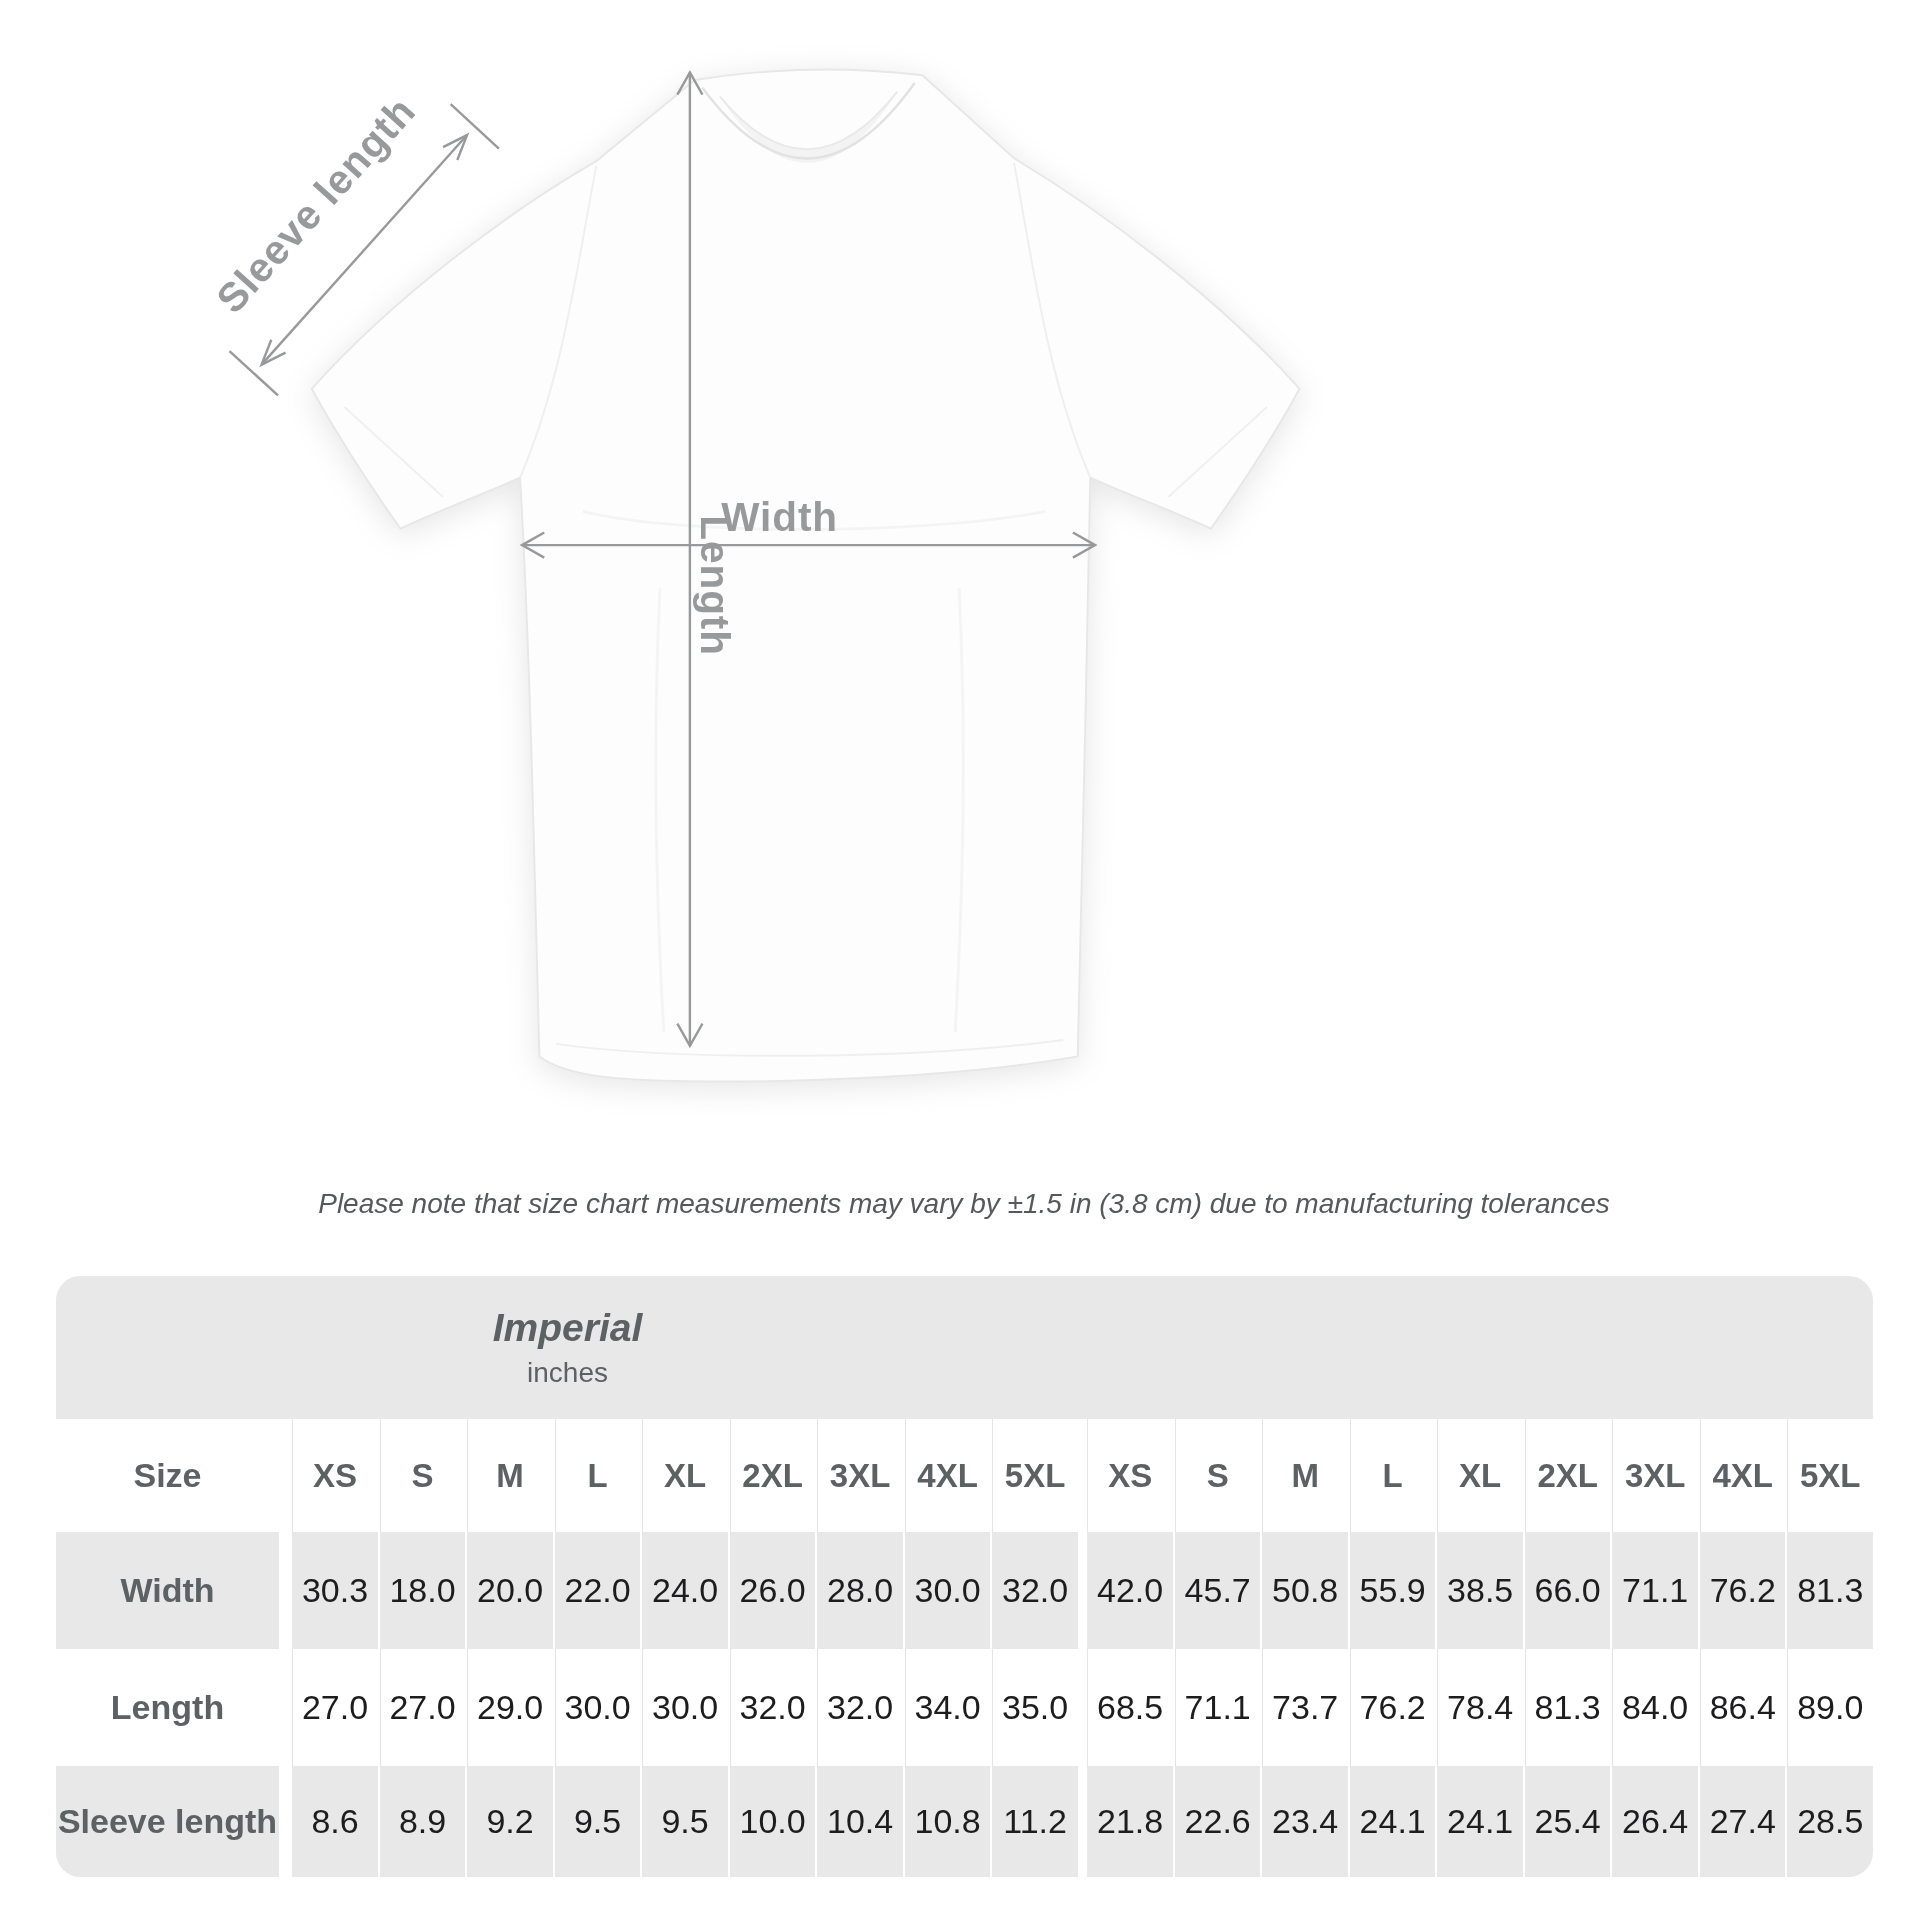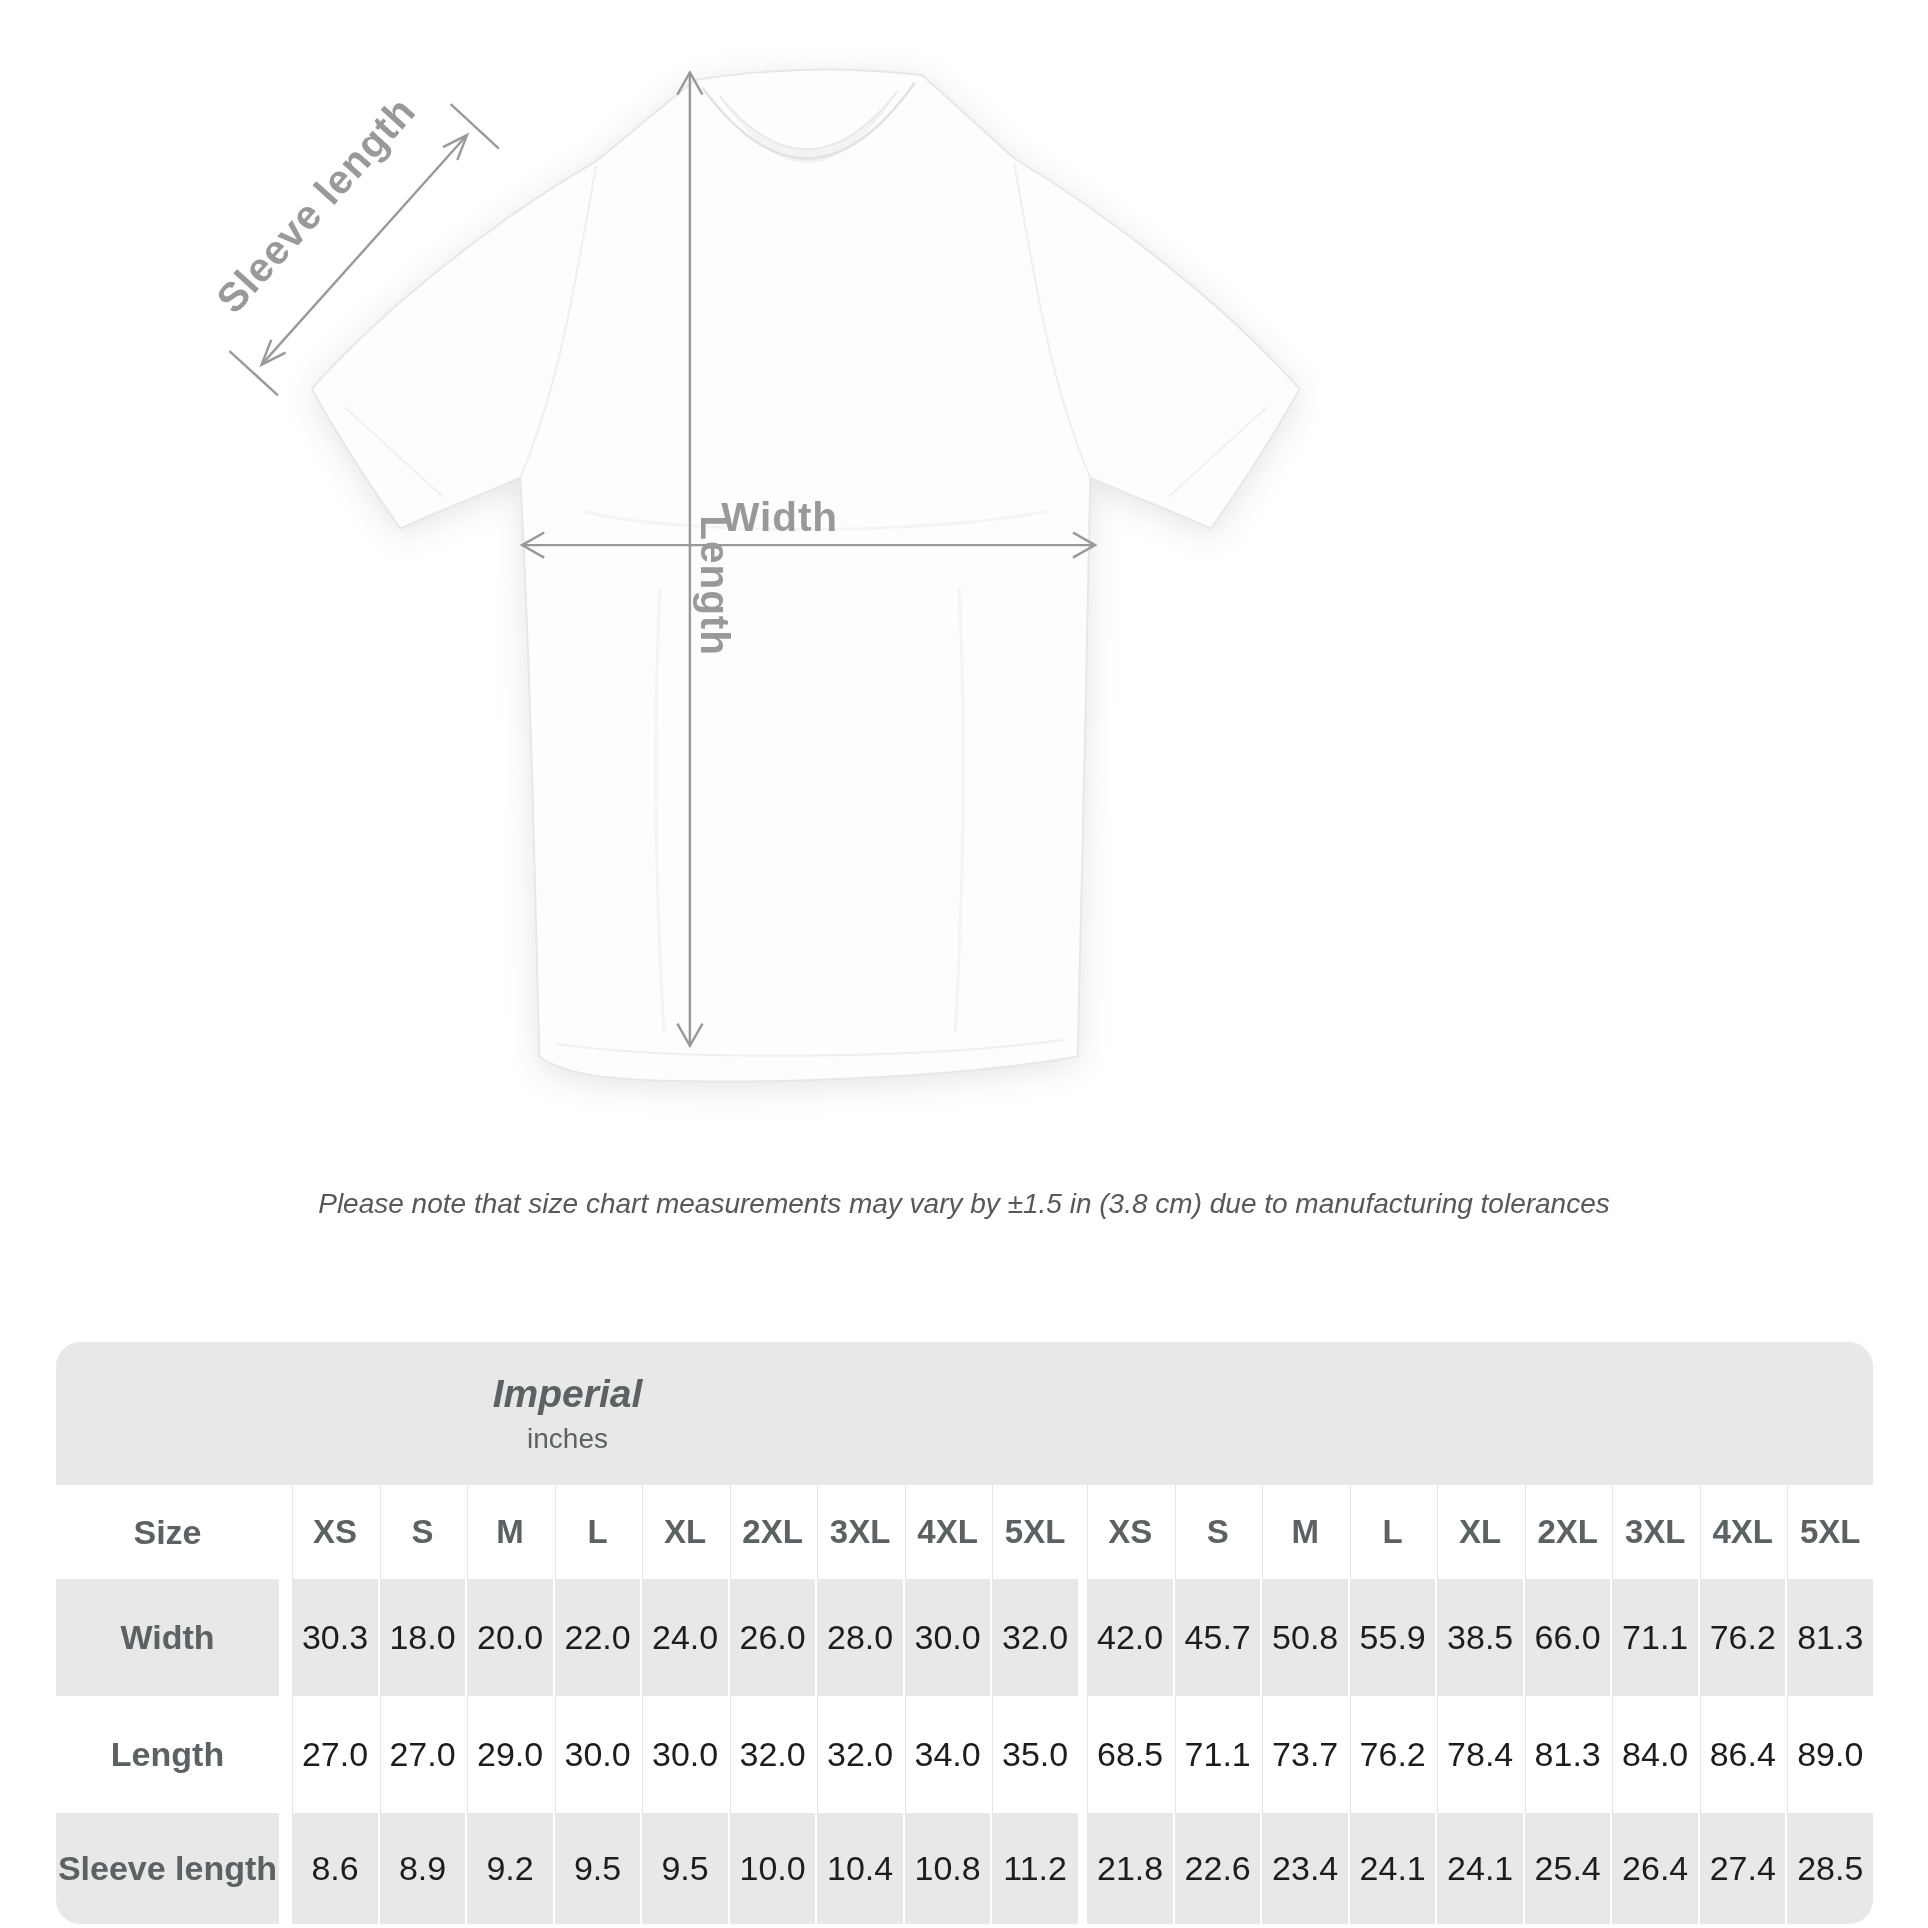--- a/index.html
+++ b/index.html
@@ -27,41 +27,41 @@
   .chart-title {
     position:absolute; left:0; top:1122px; width:100%;
     text-align:center; font-size:49px; font-weight:bold; color:#2b2d2e;
   }
   .chart-subtitle {
     position:absolute; left:0; top:1188px; width:100%;
     text-align:center; font-size:28px; font-style:italic; color:#55595b;
   }
 
   
-  .size-table { position:absolute; left:56px; top:1342px; width:1817px; }
+  .size-table { position:absolute; left:56px; top:1276px; width:1817px; }
 
   .band { position:relative; height:143px; background:#e8e8e8; border-radius:24.5px 24.5px 0 0; }
   .band-group {
     position:absolute; top:0; height:100%;
     display:flex; flex-direction:column; align-items:center; justify-content:center; gap:7.5px;
   }
   .band-imperial { left:0; width:1023px; }
   .band-metric { left:1023px; width:795px; }
   .band-label { font-size:39px; font-weight:bold; font-style:italic; color:#5c6164; }
   .band-units { font-size:28px; color:#5c6164; }
 
   .t-row { display:grid; grid-template-columns:223px 11.3px repeat(9,1fr) 7.5px repeat(9,1fr); }
   .t-row .cell {
     display:flex; align-items:center; justify-content:center;
     border-left:2.8px solid #ffffff; box-sizing:border-box;
   }
   .t-row .label-cell { border-left:none; }
   .row-white .cell:not(.label-cell) { box-shadow: inset 0.9px 0 0 #e1e1e1; }
   .row-gray .cell { background:#e8e8e8; box-shadow:none; }
-  .r-head { height:94px; }
+  .r-head { height:113px; }
   .r-w { height:117px; }
   .r-l { height:117px; }
   .r-s { height:111px; }
   .r-s .label-cell { border-radius:0 0 0 24.5px; }
   .r-s .cell:last-child { border-radius:0 0 24.5px 0; }
 
   .row-label { font-size:34px; font-weight:bold; color:#5c6164; }
   .size-h { font-size:33px; font-weight:bold; color:#5c6164; }
   .val { font-size:34px; color:#1d1d1f; }
   .gapcol { background:transparent; }

